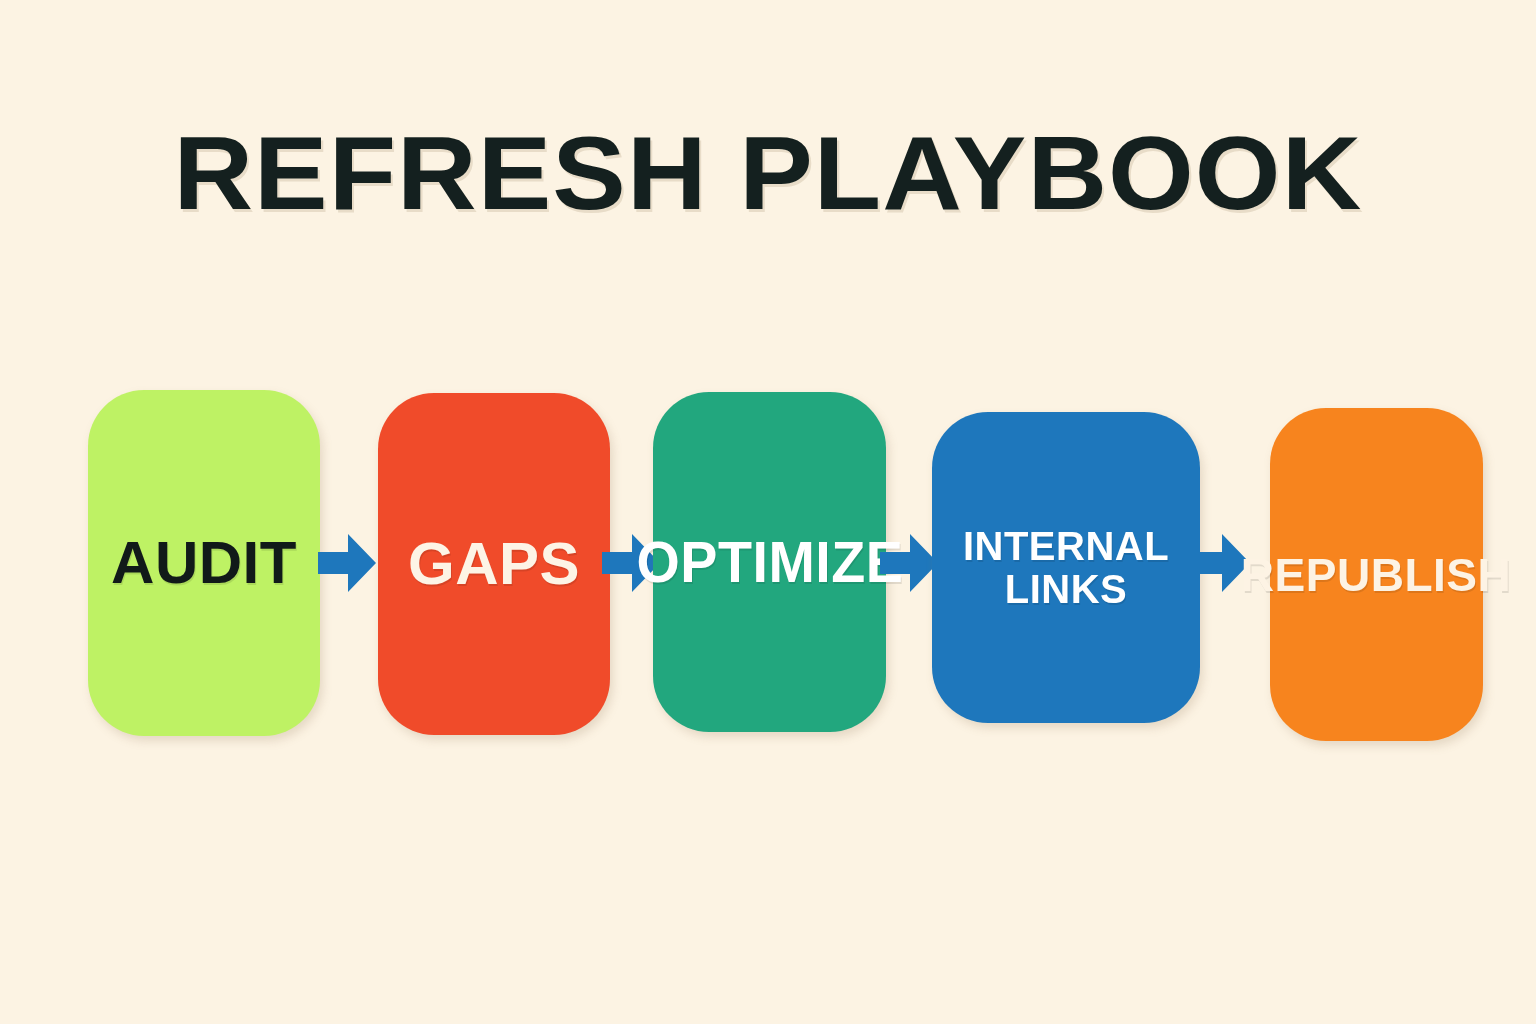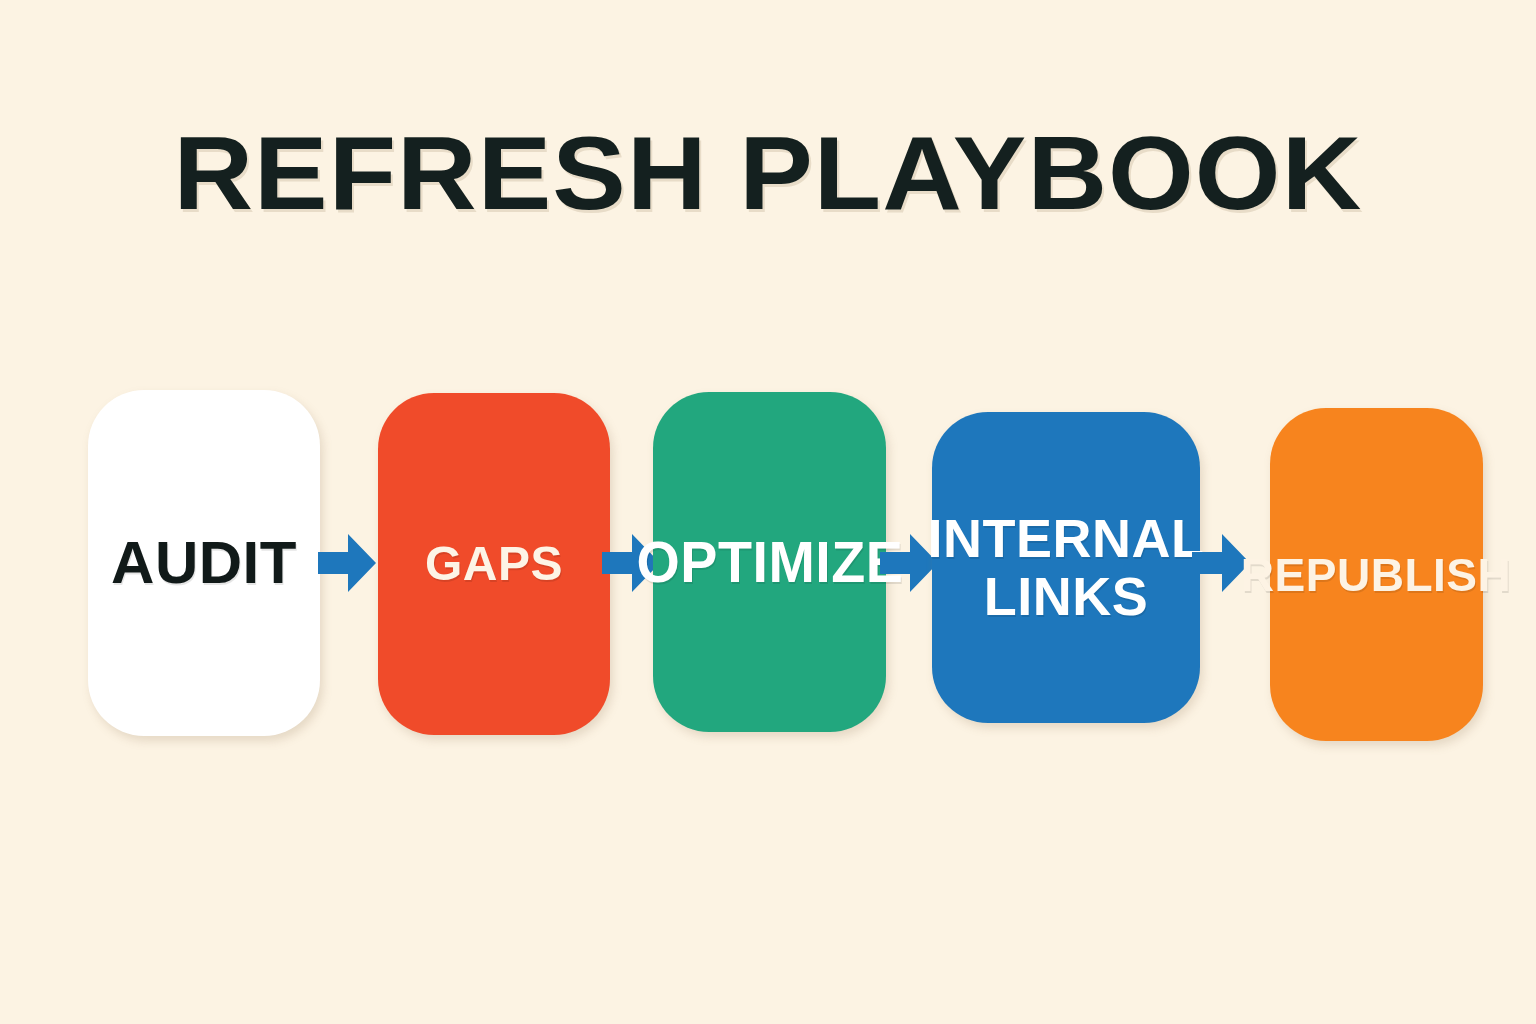--- a/index.html
+++ b/index.html
@@ -66,30 +66,30 @@
     text-align: center;
     letter-spacing: 0.5px;
     line-height: 1.06;
     transform: scaleX(1.0);
     white-space: pre-line;
     text-shadow: 1px 2px 0 rgba(0,0,0,0.10);
     padding: 0 6px;
   }
 
   
-  #card-0 { left: 88px;  top: 390px; width: 232px; height: 346px; background: #ffffff; }
+  #card-0 { left: 88px;  top: 390px; width: 232px; height: 346px; background: #bef264; }
   #card-1 { left: 378px; top: 393px; width: 232px; height: 342px; background: #F04B2A; }
   #card-2 { left: 653px; top: 392px; width: 233px; height: 340px; background: #22A77E; }
   #card-3 { left: 932px; top: 412px; width: 268px; height: 311px; background: #1E77BC; }
   #card-4 { left: 1270px;top: 408px; width: 213px; height: 333px; background: #F7841E; }
 
   #card-0 .card-label { color: #111A19; font-size: 60px; }
-  #card-1 .card-label { color: #FDF4E6; font-size: 48px; }
+  #card-1 .card-label { color: #FDF4E6; font-size: 60px; }
   #card-2 .card-label { color: #FFFFFF; font-size: 58px; transform: scaleX(0.96); }
-  #card-3 .card-label { color: #FFFFFF; font-size: 54px; }
+  #card-3 .card-label { color: #FFFFFF; font-size: 40px; }
   #card-4 .card-label { color: #FDF3E4; font-size: 47px; transform: scaleX(0.98); }
 
   
   .arrow {
     position: absolute;
     top: 528px;
     width: 58px;
     height: 70px;
   }
   #arrow-0 { left: 318px; }

